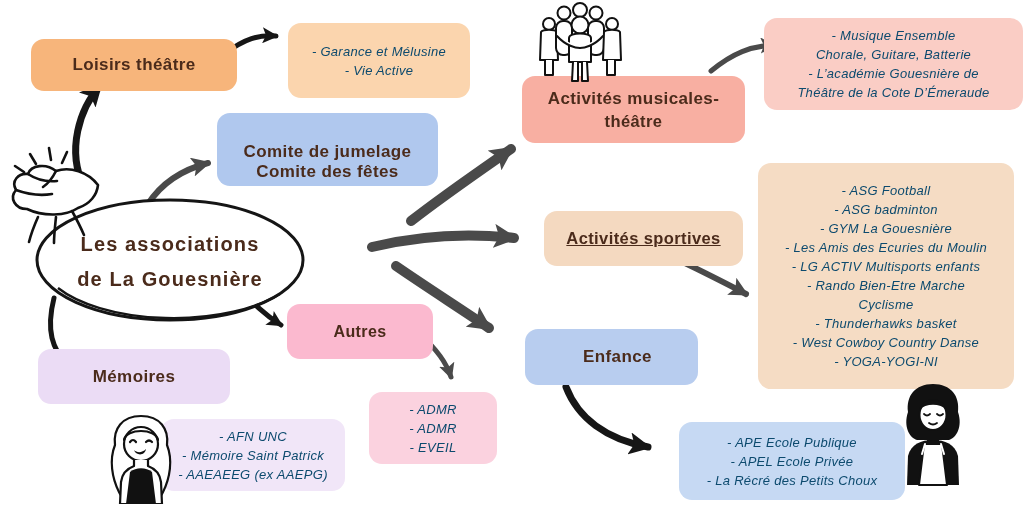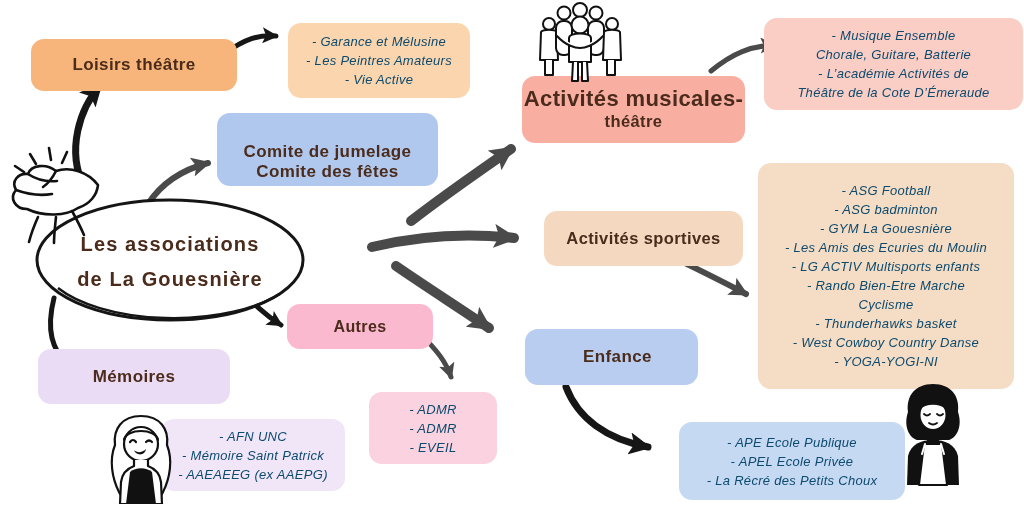--- a/index.html
+++ b/index.html
@@ -66,50 +66,49 @@
   <div class="node" style="left: 31px; top: 39px; width: 206px; height: 52px; background-color: rgb(247, 181, 123);">
     <div class="hd" style="font-size:17px;">Loisirs théâtre</div>
   </div>
 
   <div class="node" style="left: 217px; top: 113px; width: 221px; height: 73px; background-color: rgb(176, 200, 238);">
     <div class="hd" style="font-size:17px;line-height:20px;margin-top:24px;">Comite de jumelage</div>
     <div class="hd" style="font-size:17px;line-height:20px;">Comite des fêtes</div>
   </div>
 
   <div class="node" style="left: 522px; top: 76px; width: 223px; height: 67px; background-color: rgb(248, 175, 162);">
-    <div class="hd" style="font-size:22px;line-height:23px;">Activités musicales-</div>
+    <div class="hd" style="font-size:17px;line-height:23px;">Activités musicales-</div>
     <div class="hd" style="font-size:16.5px;line-height:23px;text-align:right;">théâtre</div>
   </div>
 
   <div class="node" style="left: 544px; top: 211px; width: 199px; height: 55px; background-color: rgb(244, 217, 192);">
-    <div class="hd" style="font-size:16.5px;">Activités sportives</div>
-  </div>
-
-  <div class="node" style="left: 287px; top: 304px; width: 146px; height: 45px; background-color: rgb(251, 185, 207);">
+    <div class="hd" style="font-size:16.5px;text-decoration:underline;">Activités sportives</div>
+  </div>
+
+  <div class="node" style="left: 287px; top: 304px; width: 146px; height: 55px; background-color: rgb(251, 185, 207);">
     <div class="hd" style="font-size:16px;">Autres</div>
   </div>
 
   <div class="node" style="left: 38px; top: 349px; width: 192px; height: 55px; background-color: rgb(235, 220, 245);">
     <div class="hd" style="font-size:17px;">Mémoires</div>
   </div>
 
   <div class="node" style="left: 525px; top: 329px; width: 161px; height: 56px; background-color: rgb(184, 205, 239); padding-left: 12px;">
     <div class="hd" style="font-size:17px;">Enfance</div>
   </div>
 
   <div class="listbox" style="left: 288px; top: 23px; width: 182px; height: 75px; background-color: rgb(251, 213, 174);">
     <div class="li">- Garance et Mélusine</div>
-    <div class="li">- Les Peintres Amateurs</div>
     <div class="li">- Vie Active</div>
   </div>
 
   <div class="listbox" style="left: 764px; top: 18px; width: 259px; height: 92px; background-color: rgb(250, 205, 197);">
     <div class="li">- Musique Ensemble</div>
     <div class="li">Chorale, Guitare, Batterie</div>
-    <div class="li">- L’académie Activités de</div>
+    <div class="li">- L’académie Gouesnière de</div>
     <div class="li">Théâtre de la Cote D’Émeraude</div>
   </div>
 
   <div class="listbox" style="left: 758px; top: 163px; width: 256px; height: 226px; background-color: rgb(245, 220, 196);">
     <div class="li">- ASG Football</div>
     <div class="li">- ASG badminton</div>
     <div class="li">- GYM La Gouesnière</div>
     <div class="li">- Les Amis des Ecuries du Moulin</div>
     <div class="li">- LG ACTIV Multisports enfants</div>
     <div class="li">- Rando Bien-Etre Marche</div>

